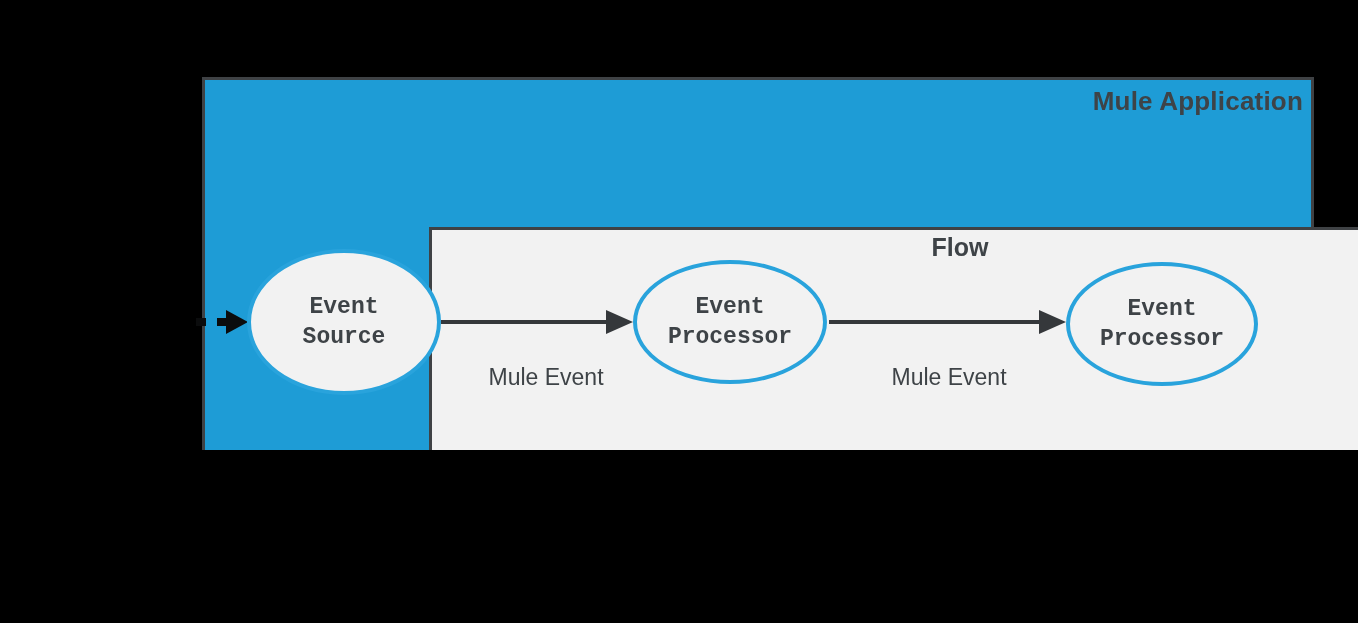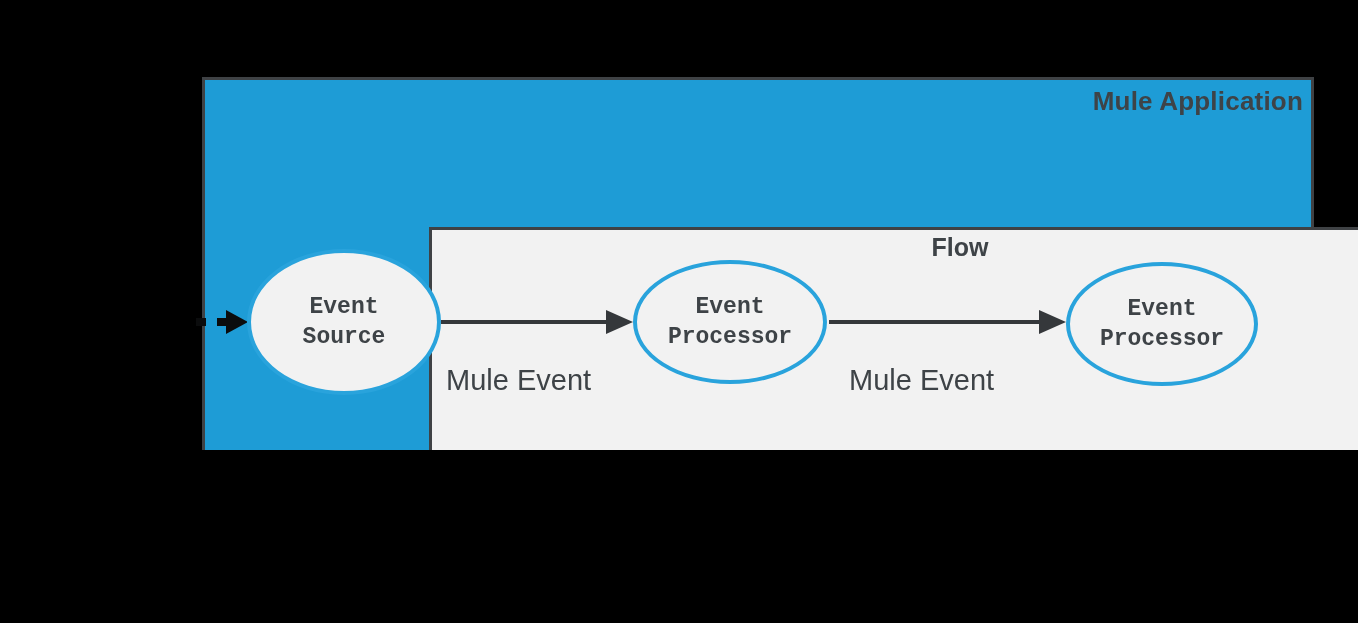--- a/index.html
+++ b/index.html
@@ -44,21 +44,21 @@
   .edge-head-1{left:606px;top:310px;}
   .edge-head-2{left:1039px;top:310px;}
 
   .entry-notch{position:absolute;width:10px;height:8px;background:var(--entry-arrow);top:318px;}
   .entry-notch-1{left:196px;}
   .entry-notch-2{left:217px;}
   .entry-head{position:absolute;left:226px;top:310px;width:0;height:0;
     border-top:12px solid transparent;border-bottom:12px solid transparent;
     border-left:22px solid var(--entry-arrow);}
 
-  .edge-label{position:absolute;font-size:29px;color:var(--text-dark);width:200px;}
+  .edge-label{position:absolute;font-size:23px;color:var(--text-dark);width:200px;text-align:center;}
   .edge-label-1{left:446px;top:364px;}
   .edge-label-2{left:849px;top:364px;}
 
   .runtime-icon{position:absolute;left:570px;top:481px;}
 </style>
 </head>
 <body>
 
 <div class="canvas">
 

